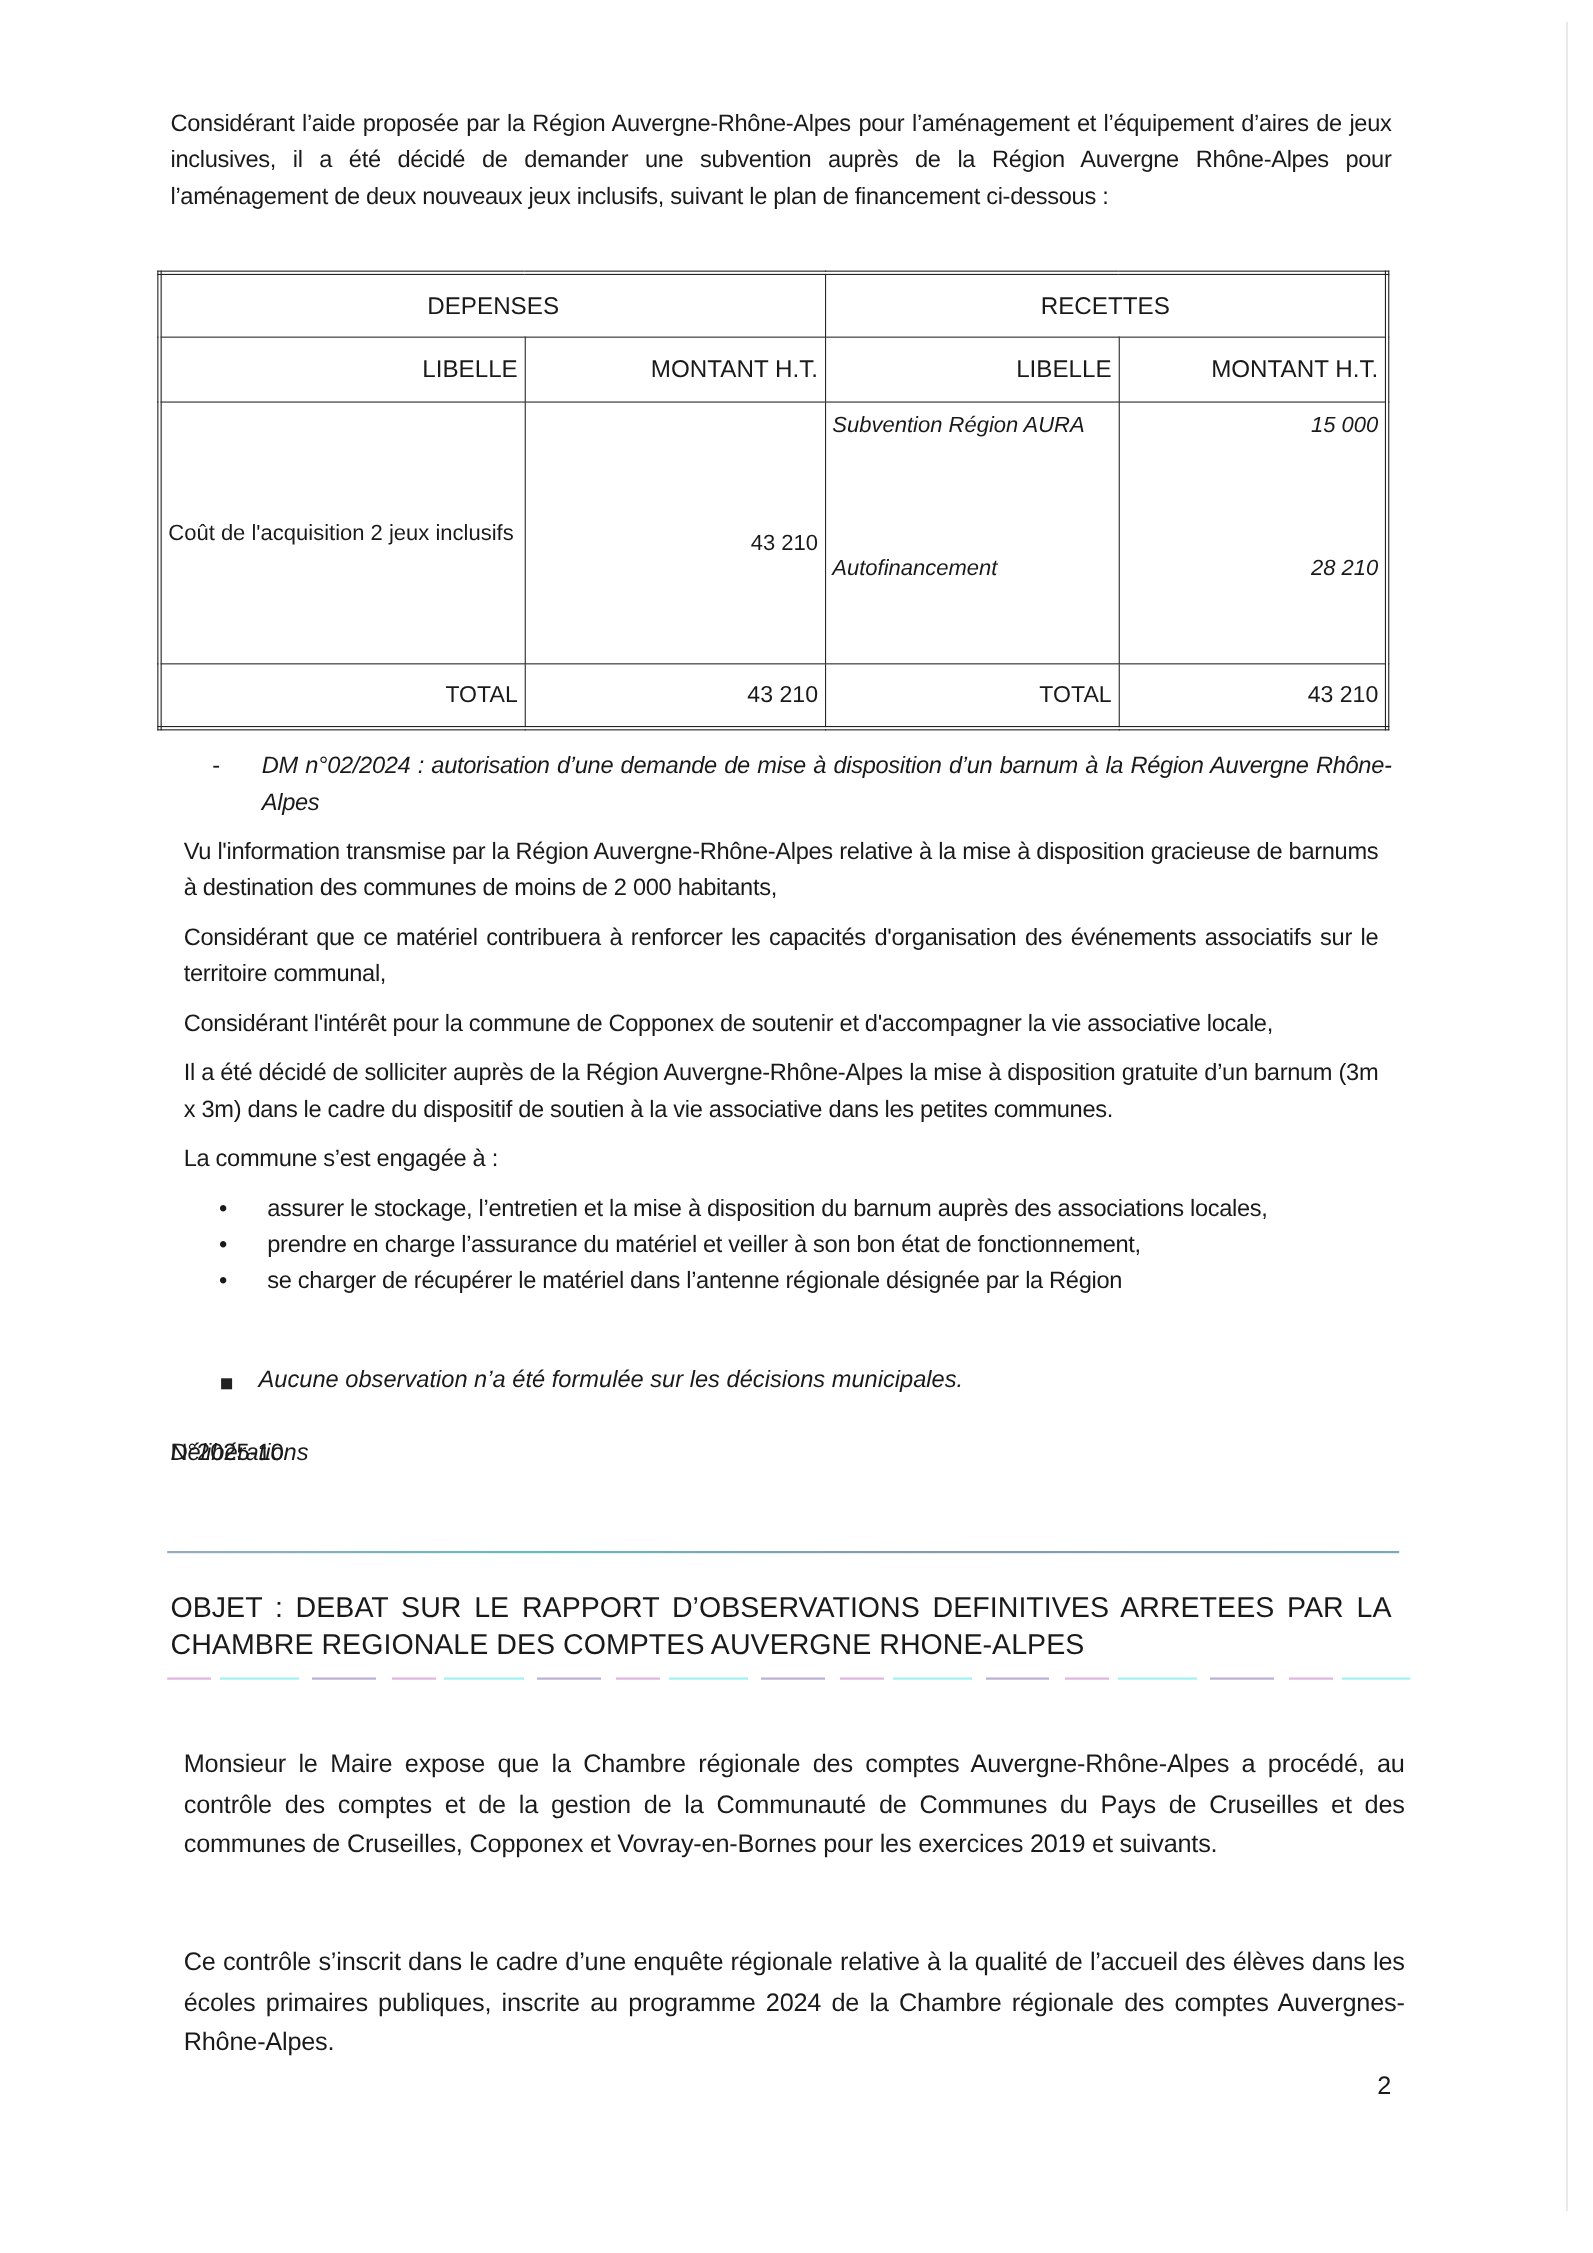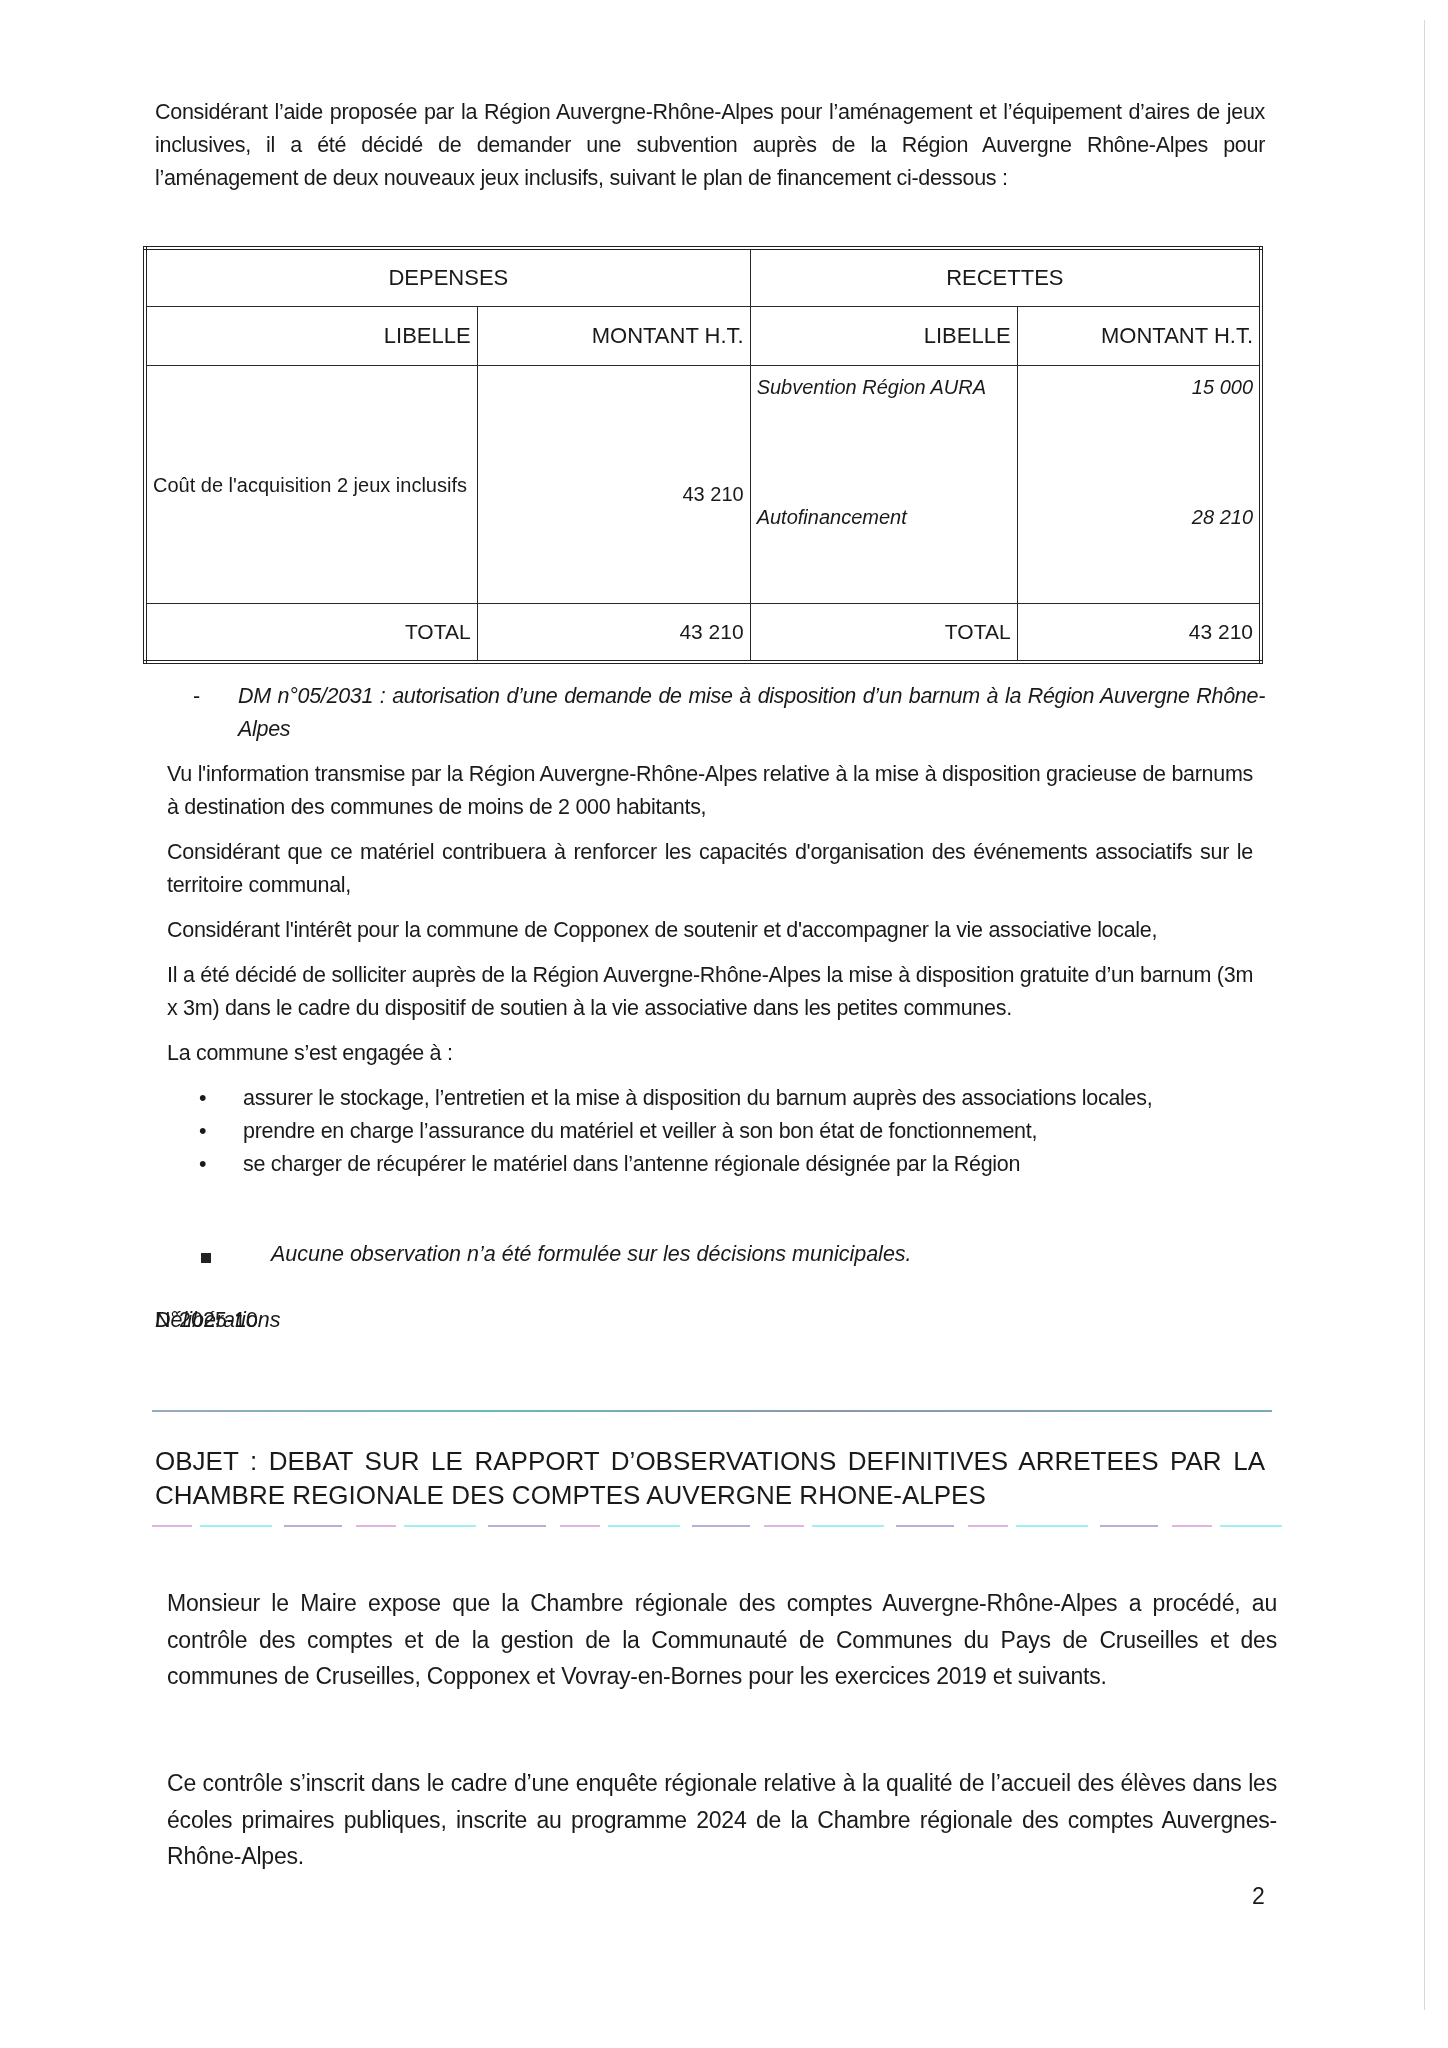--- a/index.html
+++ b/index.html
@@ -43,21 +43,21 @@
 
     .section2 { position: absolute; left: 155px; top: 680px; width: 1110px; font-size: 21.5px; line-height: 33px; letter-spacing: -0.3px; }
     .dm-item { display: flex; }
     .dm-dash { width: 45px; padding-left: 38px; flex: none; }
     .dm-text { font-style: italic; text-align: justify; flex: 1; }
     ul.engagements { list-style: none; margin: 0; padding: 0; }
     ul.engagements li { display: flex; }
     .bullet { width: 88px; padding-left: 44px; box-sizing: border-box; flex: none; }
     .bullet-text { flex: 1; text-align: justify; text-align-last: left; }
 
-    .obs-line { position: absolute; left: 155px; top: 1242px; width: 1110px; display: flex; font-size: 21.5px; font-style: italic; gap: 36px; }
+    .obs-line { position: absolute; left: 155px; top: 1242px; width: 1110px; display: flex; font-size: 21.5px; font-style: italic; }
     .sq-bullet { width: 10px; height: 10px; background: #222; margin: 11px 24px 0 46px; flex: none; }
     .delib { position: absolute; left: 155px; top: 1308px; font-size: 21.5px; font-style: italic; }
     .delib-num { position: absolute; left: 155px; top: 1308px; font-size: 21.5px; }
     .rule1 {
       position: absolute; left: 152px; top: 1410px; width: 1120px; height: 2px;
       background: linear-gradient(90deg, #9ab 0%, #6bb 30%, #89a 60%, #7ab 100%);
     }
     .objet {
       position: absolute; left: 155px; top: 1444px; width: 1110px;
       font-size: 26px; line-height: 34px; text-align: justify; text-align-last: left;
@@ -120,21 +120,21 @@
     <td>43 210</td>
     <td>TOTAL</td>
     <td>43 210</td>
   </tr>
 </tbody>
   </table>
 
 <div class="section2">
   <div class="dm-item">
     <span class="dm-dash">-</span>
-    <span class="dm-text">DM n°05/2031 : autorisation d’une demande de mise à disposition d’un barnum à la Région Auvergne Rhône-Alpes</span>
+    <span class="dm-text">DM n°02/2024 : autorisation d’une demande de mise à disposition d’un barnum à la Région Auvergne Rhône-Alpes</span>
   </div>
   <p class="justify">Vu l'information transmise par la Région Auvergne-Rhône-Alpes relative à la mise à disposition gracieuse de barnums à destination des communes de moins de 2 000 habitants,</p>
   <p class="justify">Considérant que ce matériel contribuera à renforcer les capacités d'organisation des événements associatifs sur le territoire communal,</p>
   <p class="justify">Considérant l'intérêt pour la commune de Copponex de soutenir et d'accompagner la vie associative locale,</p>
   <p class="justify">Il a été décidé de solliciter auprès de la Région Auvergne-Rhône-Alpes la mise à disposition gratuite d’un barnum (3m x 3m) dans le cadre du dispositif de soutien à la vie associative dans les petites communes.</p>
   <p class="justify">La commune s’est engagée à :</p>
   <ul class="engagements">
     <li>
       <span class="bullet">•</span>
       <span class="bullet-text">assurer le stockage, l’entretien et la mise à disposition du barnum auprès des associations locales,</span>

